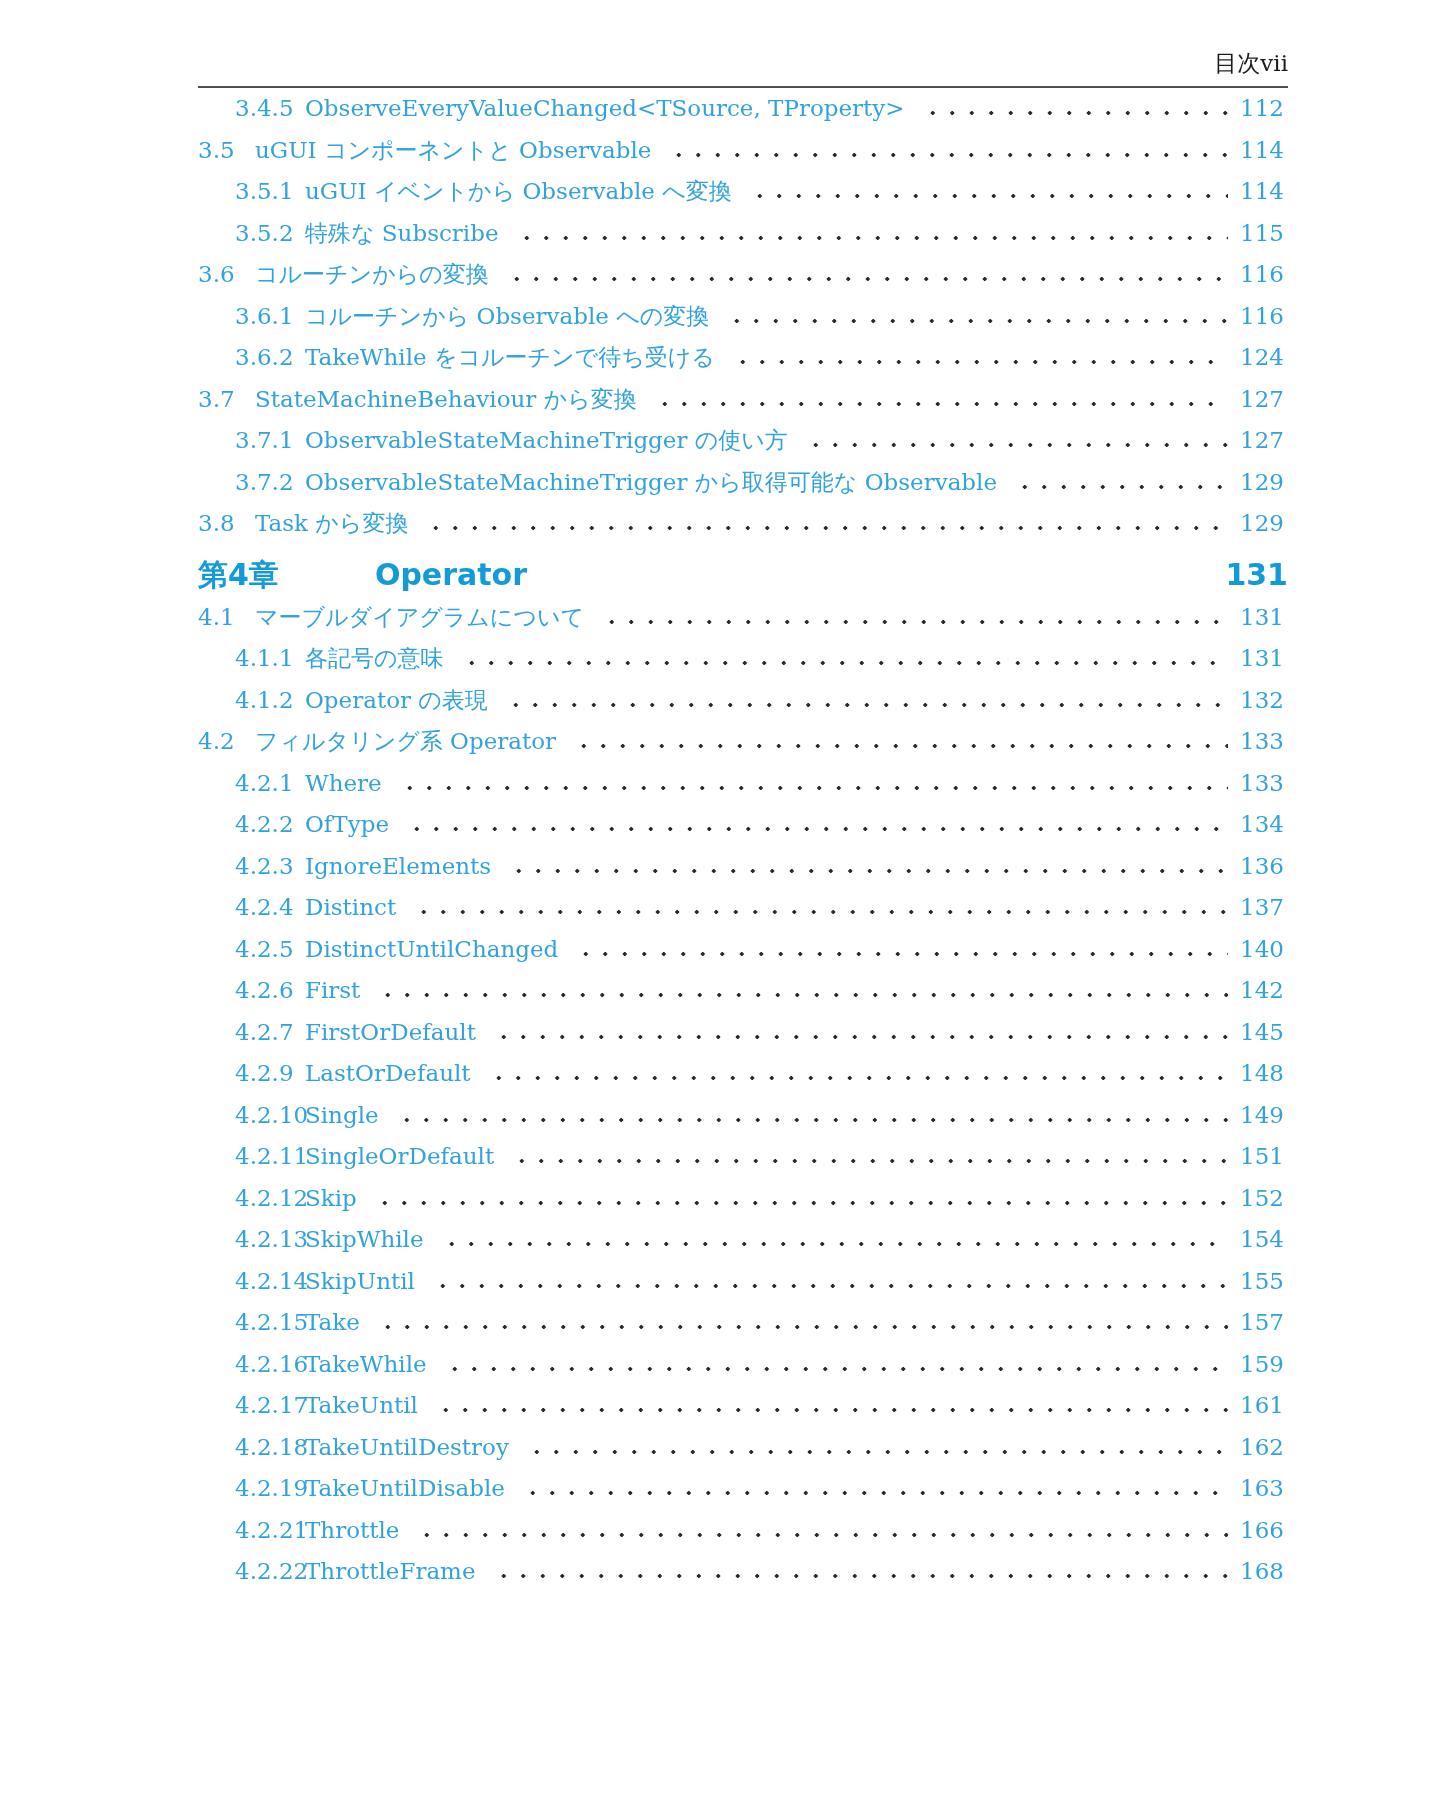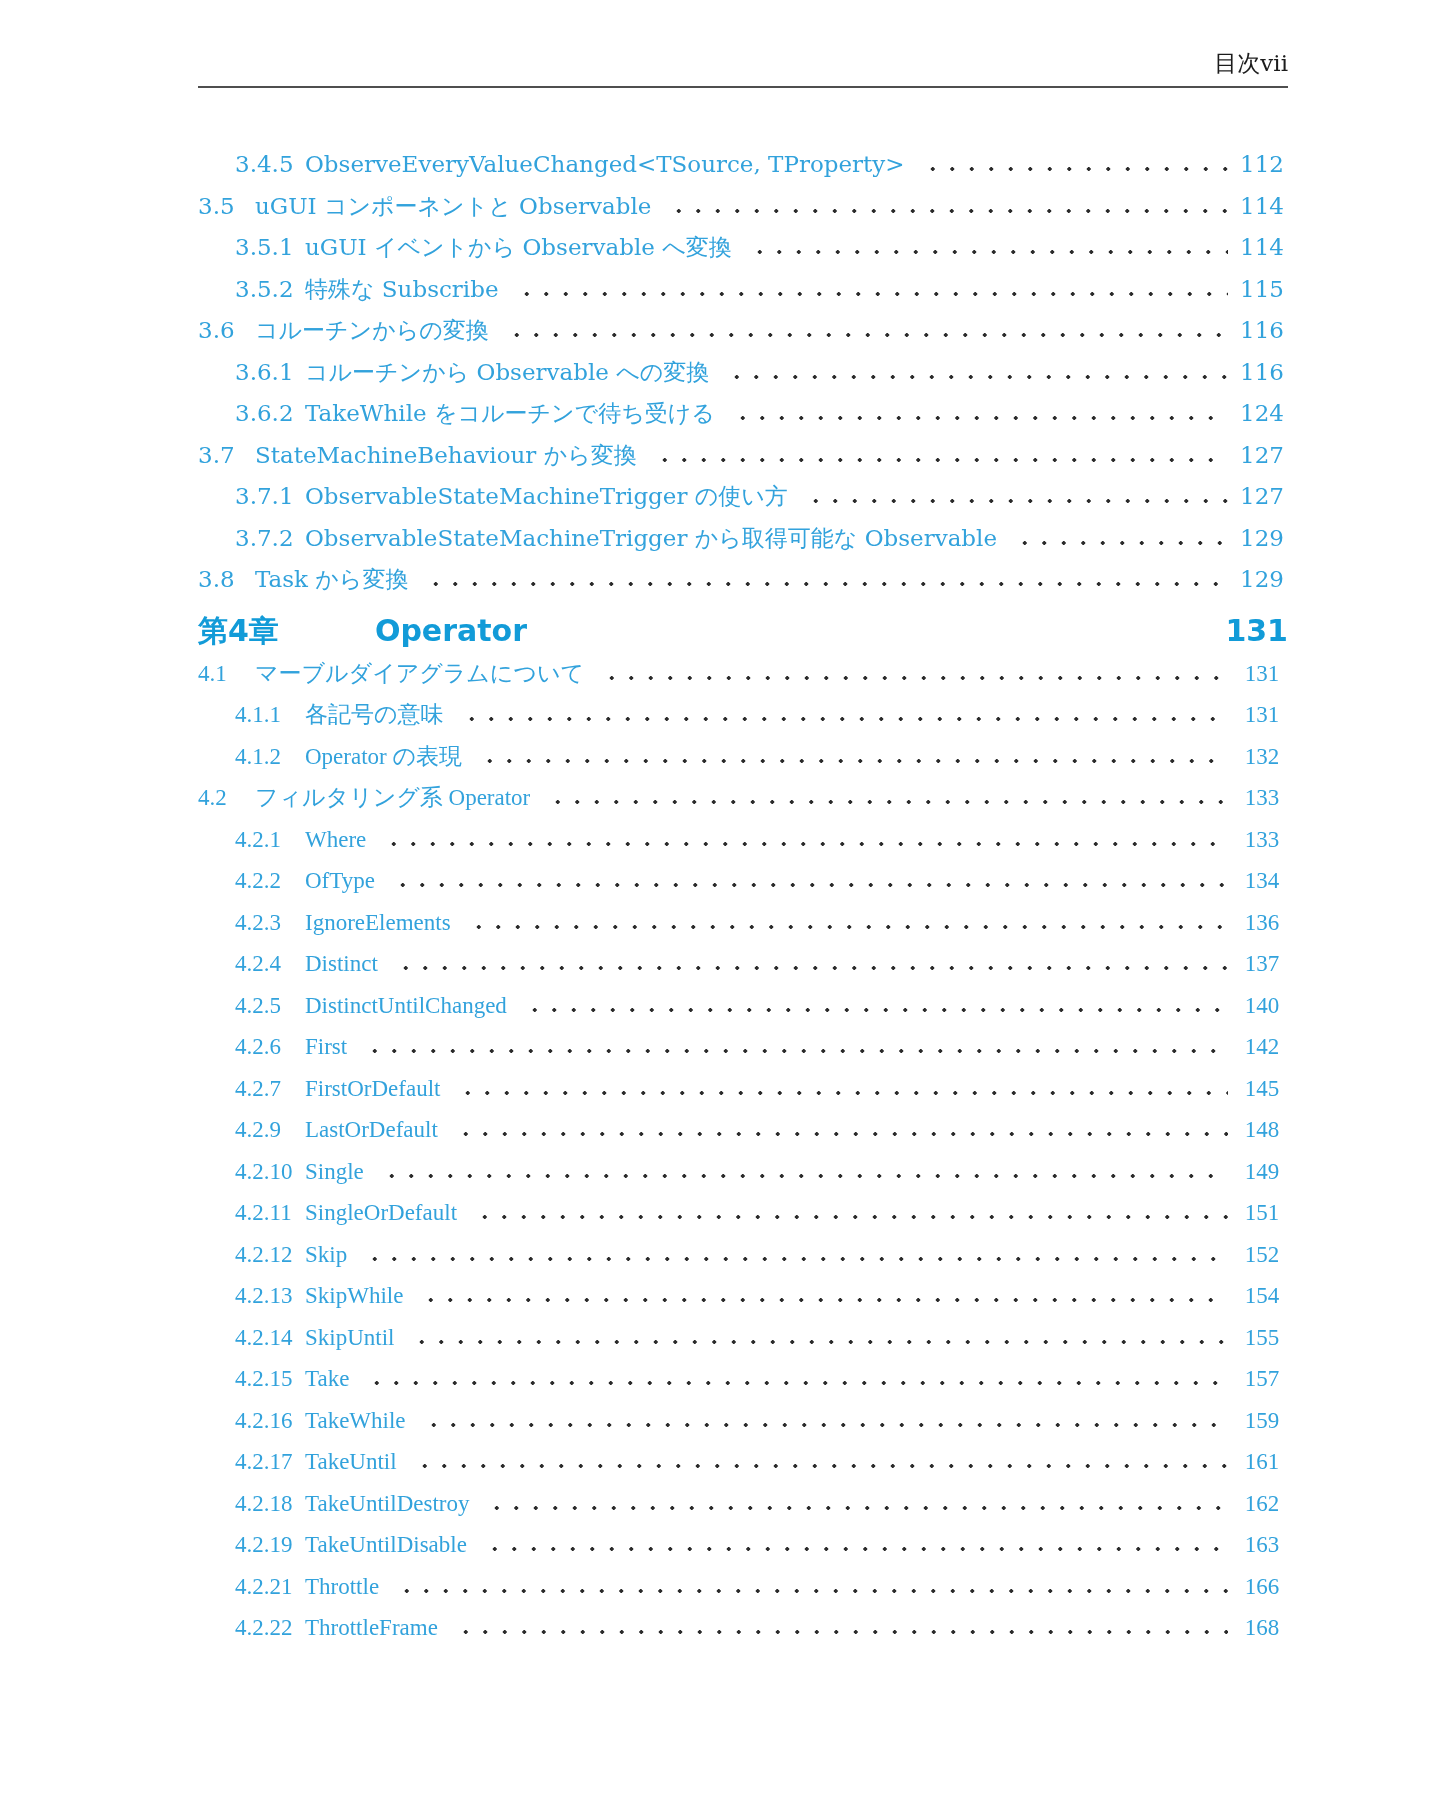--- a/index.html
+++ b/index.html
@@ -25,21 +25,21 @@
     display:flex;
     justify-content:flex-end;
     align-items:baseline;
     padding-top:48px;
     padding-bottom:7px;
     border-bottom:2px solid #4f4f4f;
     font-size:23px;
     color:var(--header-text);
   }
   
-  .toc-list{margin-top:56px;}
+  .toc-list{}
   .row{
     display:flex;
     align-items:baseline;
     height:41.5px;
     line-height:41.5px;
     font-size:23px;
     color:var(--entry-blue);
     white-space:pre;
   }
   .row.lvl1 .num{flex:none;width:57px;}
@@ -155,21 +155,21 @@
   </div>
       </div>
 
     <div class="chapter-row">
       <span class="ch-label">第4章</span>
       <span class="ch-title">Operator</span>
       <span class="ch-spacer"></span>
       <span class="ch-page">131</span>
     </div>
 
-    <div class="toc-list" id="list-post" style="margin-top:0;font-family:Liberation Serif, serif;">
+    <div class="toc-list" id="list-post" style="margin-top:0;">
         <div class="row lvl1">
     <span class="num">4.1</span>
     <span class="title">マーブルダイアグラムについて</span>
     <span class="leader"></span>
     <span class="page-num">131</span>
   </div>
         <div class="row lvl2">
     <span class="num">4.1.1</span>
     <span class="title">各記号の意味</span>
     <span class="leader"></span>

